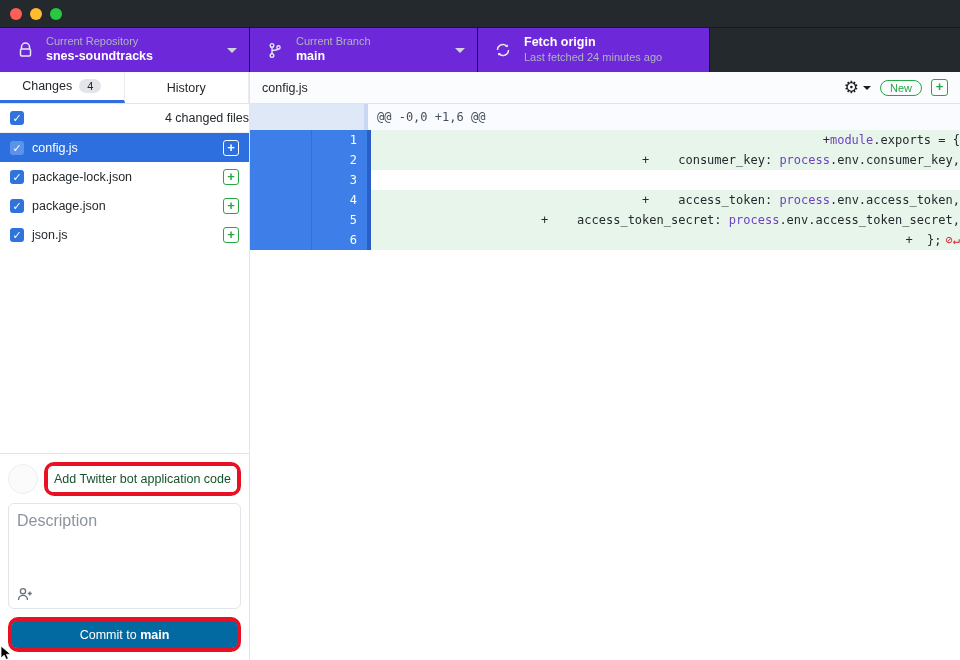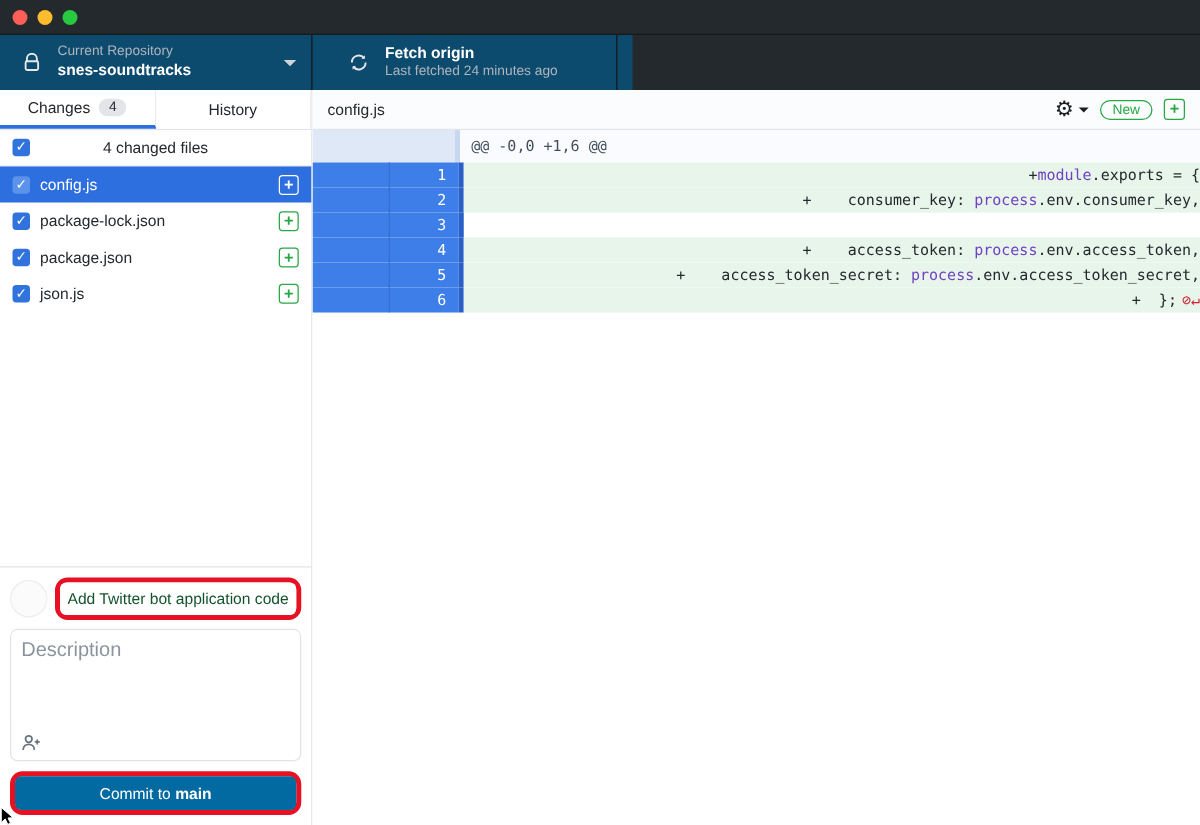--- a/index.html
+++ b/index.html
@@ -7,21 +7,21 @@
   .window { width: 960px; height: 660px; background: #fff; position: relative; overflow: hidden; display: flex; flex-direction: column; }
 
   
   .titlebar { height: 28px; background: #24292e; display: flex; align-items: center; padding-left: 10px; gap: 8px; border-bottom: 1px solid #17191c; flex: 0 0 auto; }
   .light { width: 12px; height: 12px; border-radius: 50%; }
   .light.red { background: #ff5f57; }
   .light.yellow { background: #febc2e; }
   .light.green { background: #28c840; }
 
   
-  .toolbar { height: 44px; background: #0c4a6e; display: flex; flex: 0 0 auto; gap: 12px; }
+  .toolbar { height: 44px; background: #6d28d9; display: flex; flex: 0 0 auto; }
   .tb-section { display: flex; align-items: center; border-right: 1px solid #121417; padding: 0 12px 0 16px; }
   .tb-section.repo { width: 250px; }
   .tb-section.branch { width: 228px; }
   .tb-section.fetch { width: 232px; }
   .tb-icon { width: 18px; height: 18px; margin-right: 12px; flex: 0 0 auto; display: flex; align-items: center; justify-content: center; color: #e6e9ec; }
   .tb-text { display: flex; flex-direction: column; line-height: 1.25; }
   .tb-label { font-size: 11px; color: #aeb5bc; }
   .tb-value { font-size: 12.5px; color: #ffffff; font-weight: bold; }
   .tb-caret { margin-left: auto; width: 0; height: 0; border-left: 5px solid transparent; border-right: 5px solid transparent; border-top: 5px solid #cfd4d9; }
   .tb-rest { flex: 1; background: #24292e; }
@@ -30,21 +30,21 @@
   .content { flex: 1; display: flex; min-height: 0; }
 
   
   .sidebar { width: 250px; border-right: 1px solid #e1e4e8; display: flex; flex-direction: column; background: #fff; }
   .tabbar { height: 32px; display: flex; flex: 0 0 auto; border-bottom: 1px solid #e1e4e8; }
   .tab { flex: 1; display: flex; align-items: center; justify-content: center; gap: 7px; font-size: 12.5px; color: #24292e; background: #fff; border-right: 1px solid #e9ebee; position: relative; cursor: pointer; }
   .tab.active { border-bottom: 3px solid #2f6fdd; font-weight: normal; align-items: center; }
   .badge { background: #e3e5e8; color: #24292e; border-radius: 9px; font-size: 11px; padding: 1px 8px; }
 
   .list-header { height: 29px; display: flex; align-items: center; font-size: 12.5px; color: #24292e; flex: 0 0 auto; border-bottom: 1px solid #f0f1f3; position: relative; }
-  .list-header .hdr-label { position: absolute; left: 0; right: 0; text-align: center; }
+  .list-header .hdr-label { position: absolute; left: 0; right: 0; text-align: right; }
   .checkbox { width: 14px; height: 14px; border-radius: 3px; background: #3173dc; color: #fff; font-size: 11px; line-height: 14px; text-align: center; margin: 0 8px 0 10px; flex: 0 0 auto; z-index: 1; }
   .file-row { height: 29px; display: flex; align-items: center; font-size: 12.5px; color: #24292e; flex: 0 0 auto; cursor: pointer; }
   .file-row .fname { flex: 1; }
   .file-row.selected { background: #2d6fde; color: #fff; }
   .file-row.selected .checkbox { background: #5b93ea; }
   .plus-square { width: 16px; height: 16px; border: 1.5px solid #28a745; border-radius: 3px; color: #28a745; font-size: 13px; line-height: 13px; text-align: center; margin-right: 10px; flex: 0 0 auto; font-weight: bold; }
   .file-row.selected .plus-square { border-color: #fff; color: #fff; }
 
   .sidebar-spacer { flex: 1; }
 
@@ -108,20 +108,35 @@
             <path d="M3.5 7V5a4 4 0 0 1 8 0v2" fill="none" stroke="#e6e9ec" stroke-width="1.5"></path>
             <rect x="2.5" y="7" width="10" height="7" rx="1.2" fill="none" stroke="#e6e9ec" stroke-width="1.5"></rect>
           </svg>
       </span>
       <span class="tb-text">
         <span class="tb-label">Current Repository</span>
         <span class="tb-value">snes-soundtracks</span>
       </span>
       <span class="tb-caret"></span>
     </div>
+    <div class="tb-section branch">
+      <span class="tb-icon">
+        <svg width="16" height="17" viewBox="0 0 16 17">
+            <circle cx="5" cy="3.4" r="1.8" fill="none" stroke="#e6e9ec" stroke-width="1.4"></circle>
+            <circle cx="5" cy="13.6" r="1.8" fill="none" stroke="#e6e9ec" stroke-width="1.4"></circle>
+            <circle cx="11.5" cy="5.4" r="1.6" fill="none" stroke="#e6e9ec" stroke-width="1.4"></circle>
+            <path d="M5 5.2v6.6 M5 9.5c0-2 6.5-1 6.5-2.5" fill="none" stroke="#e6e9ec" stroke-width="1.4"></path>
+          </svg>
+      </span>
+      <span class="tb-text">
+        <span class="tb-label">Current Branch</span>
+        <span class="tb-value">main</span>
+      </span>
+      <span class="tb-caret"></span>
+    </div>
     <div class="tb-section fetch">
       <span class="tb-icon">
         <svg width="16" height="16" viewBox="0 0 16 16">
             <path d="M13.5 8a5.5 5.5 0 0 1-9.9 3.3 M2.5 8a5.5 5.5 0 0 1 9.9-3.3" fill="none" stroke="#e6e9ec" stroke-width="1.5"></path>
             <path d="M12.9 2.2v2.8h-2.8z" fill="#e6e9ec"></path>
             <path d="M3.1 13.8v-2.8h2.8z" fill="#e6e9ec"></path>
           </svg>
       </span>
       <span class="tb-text">
         <span class="tb-value">Fetch origin</span>

